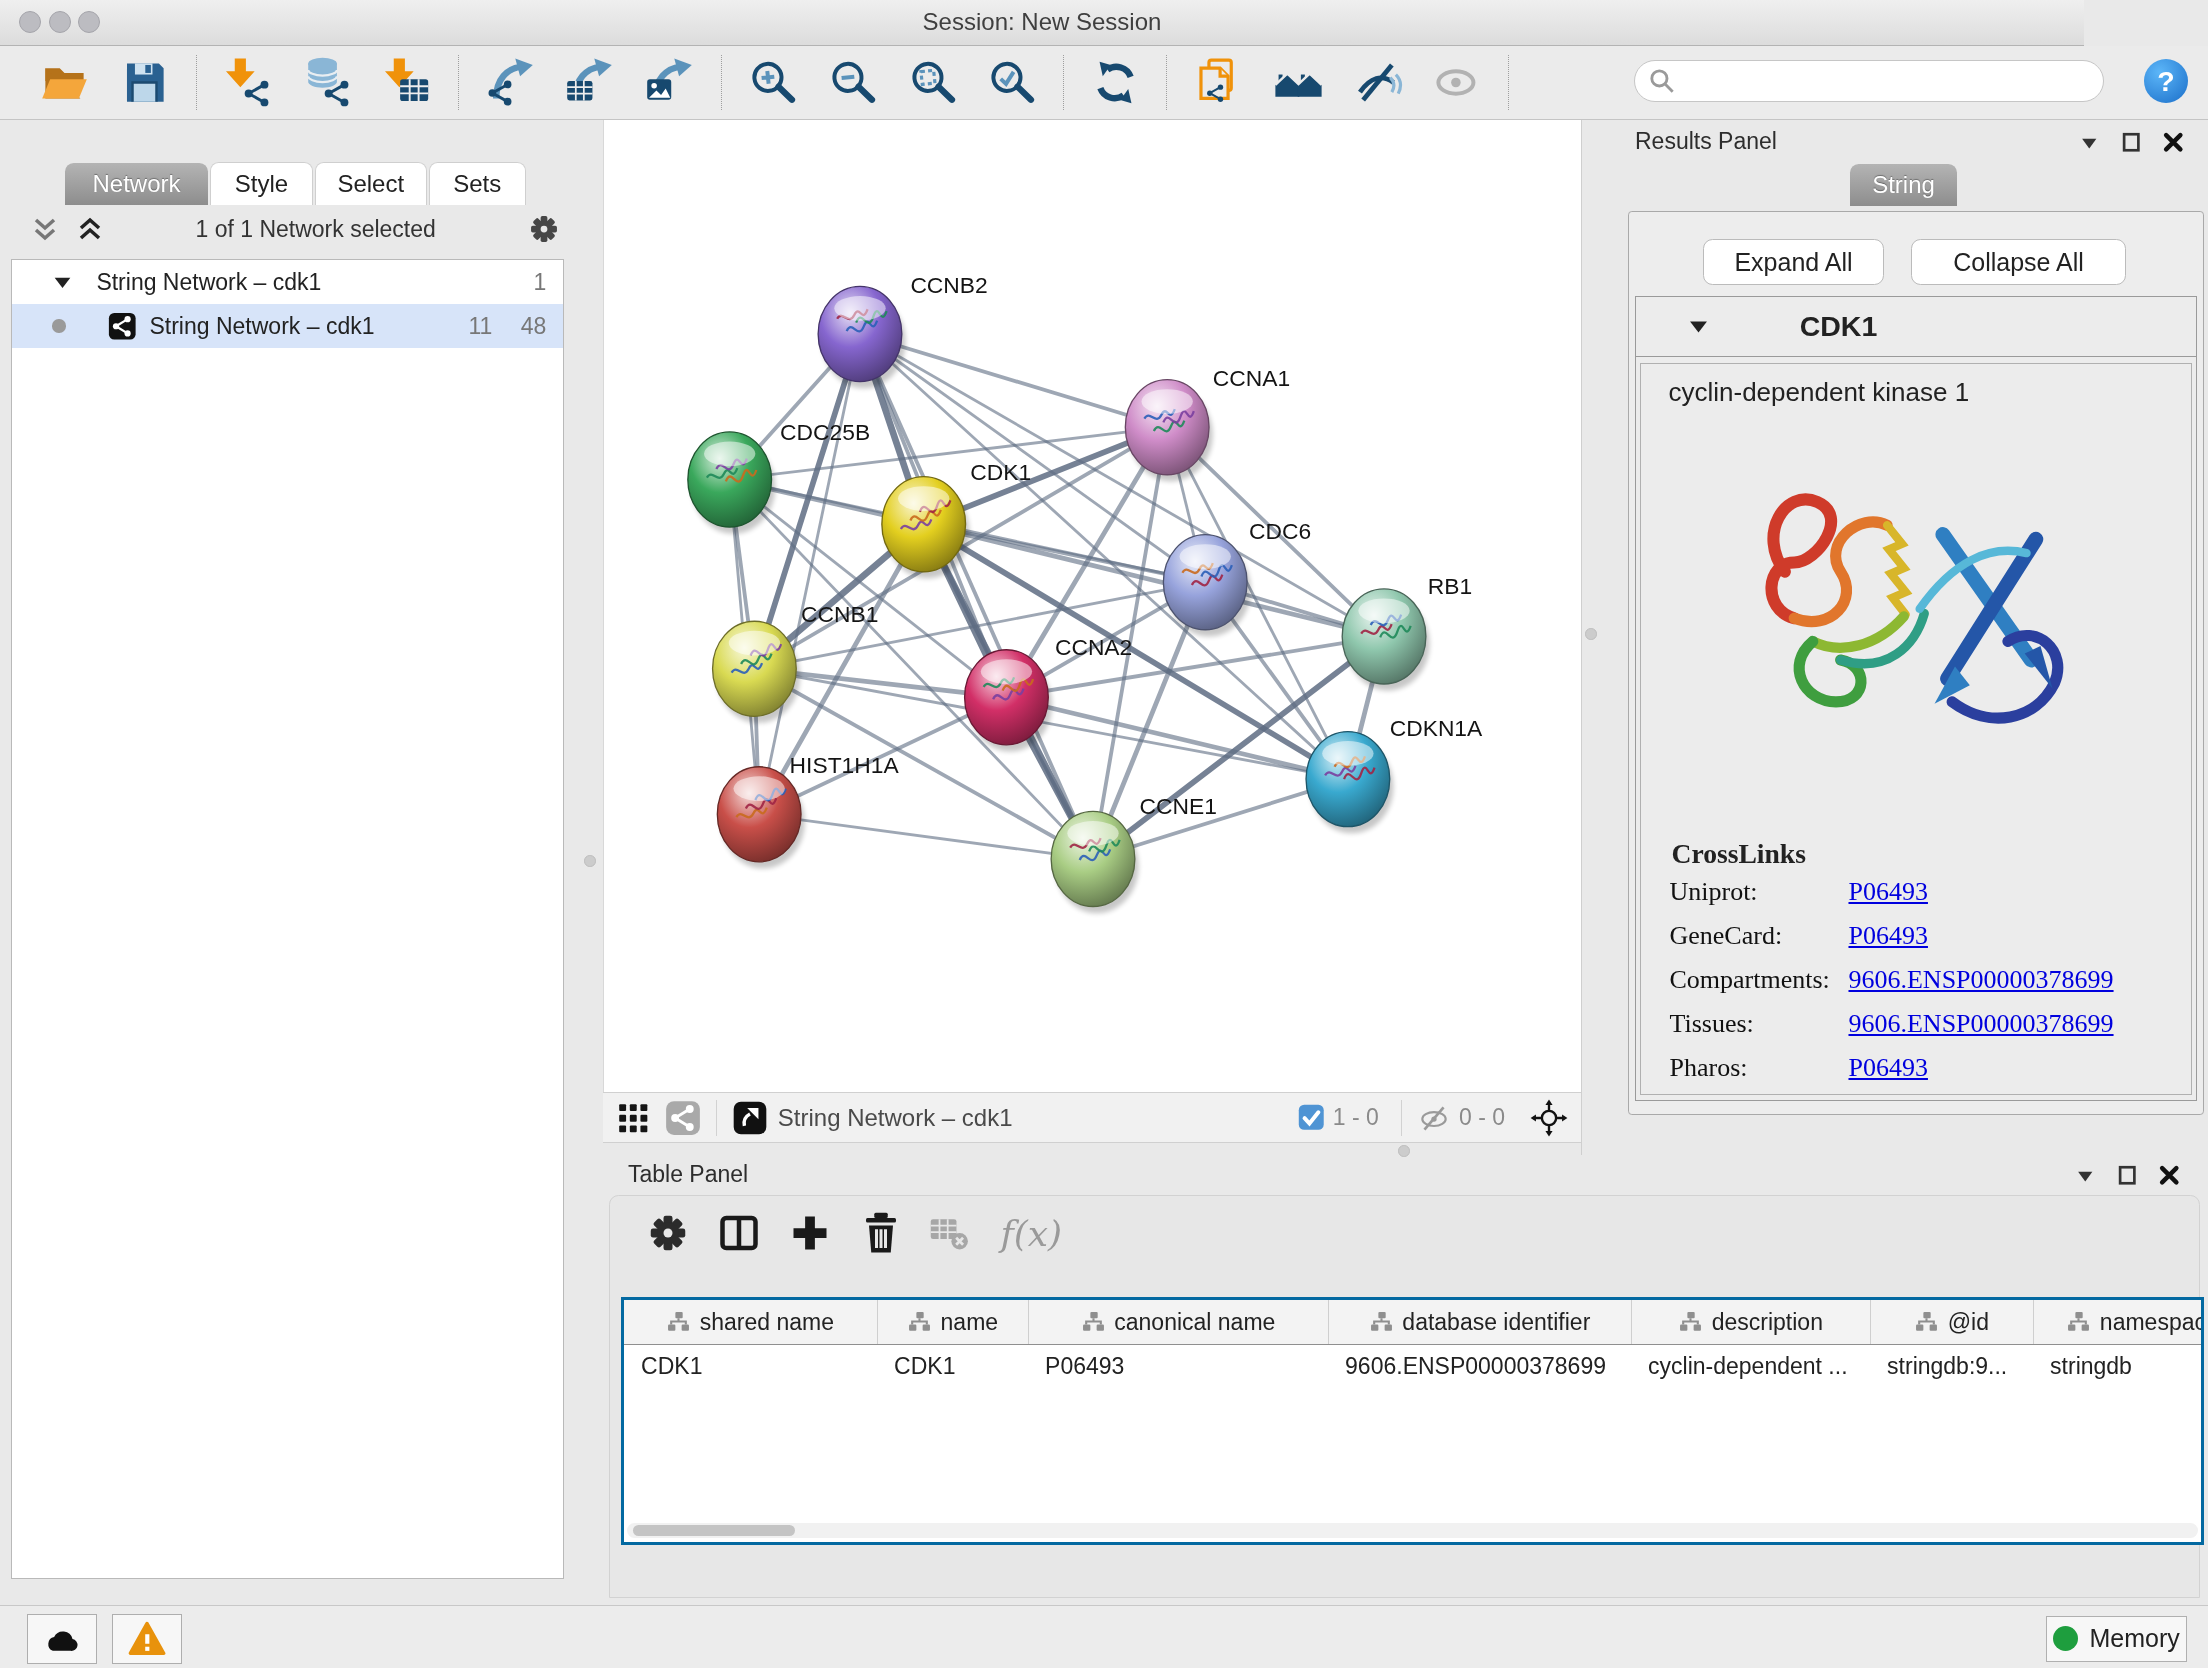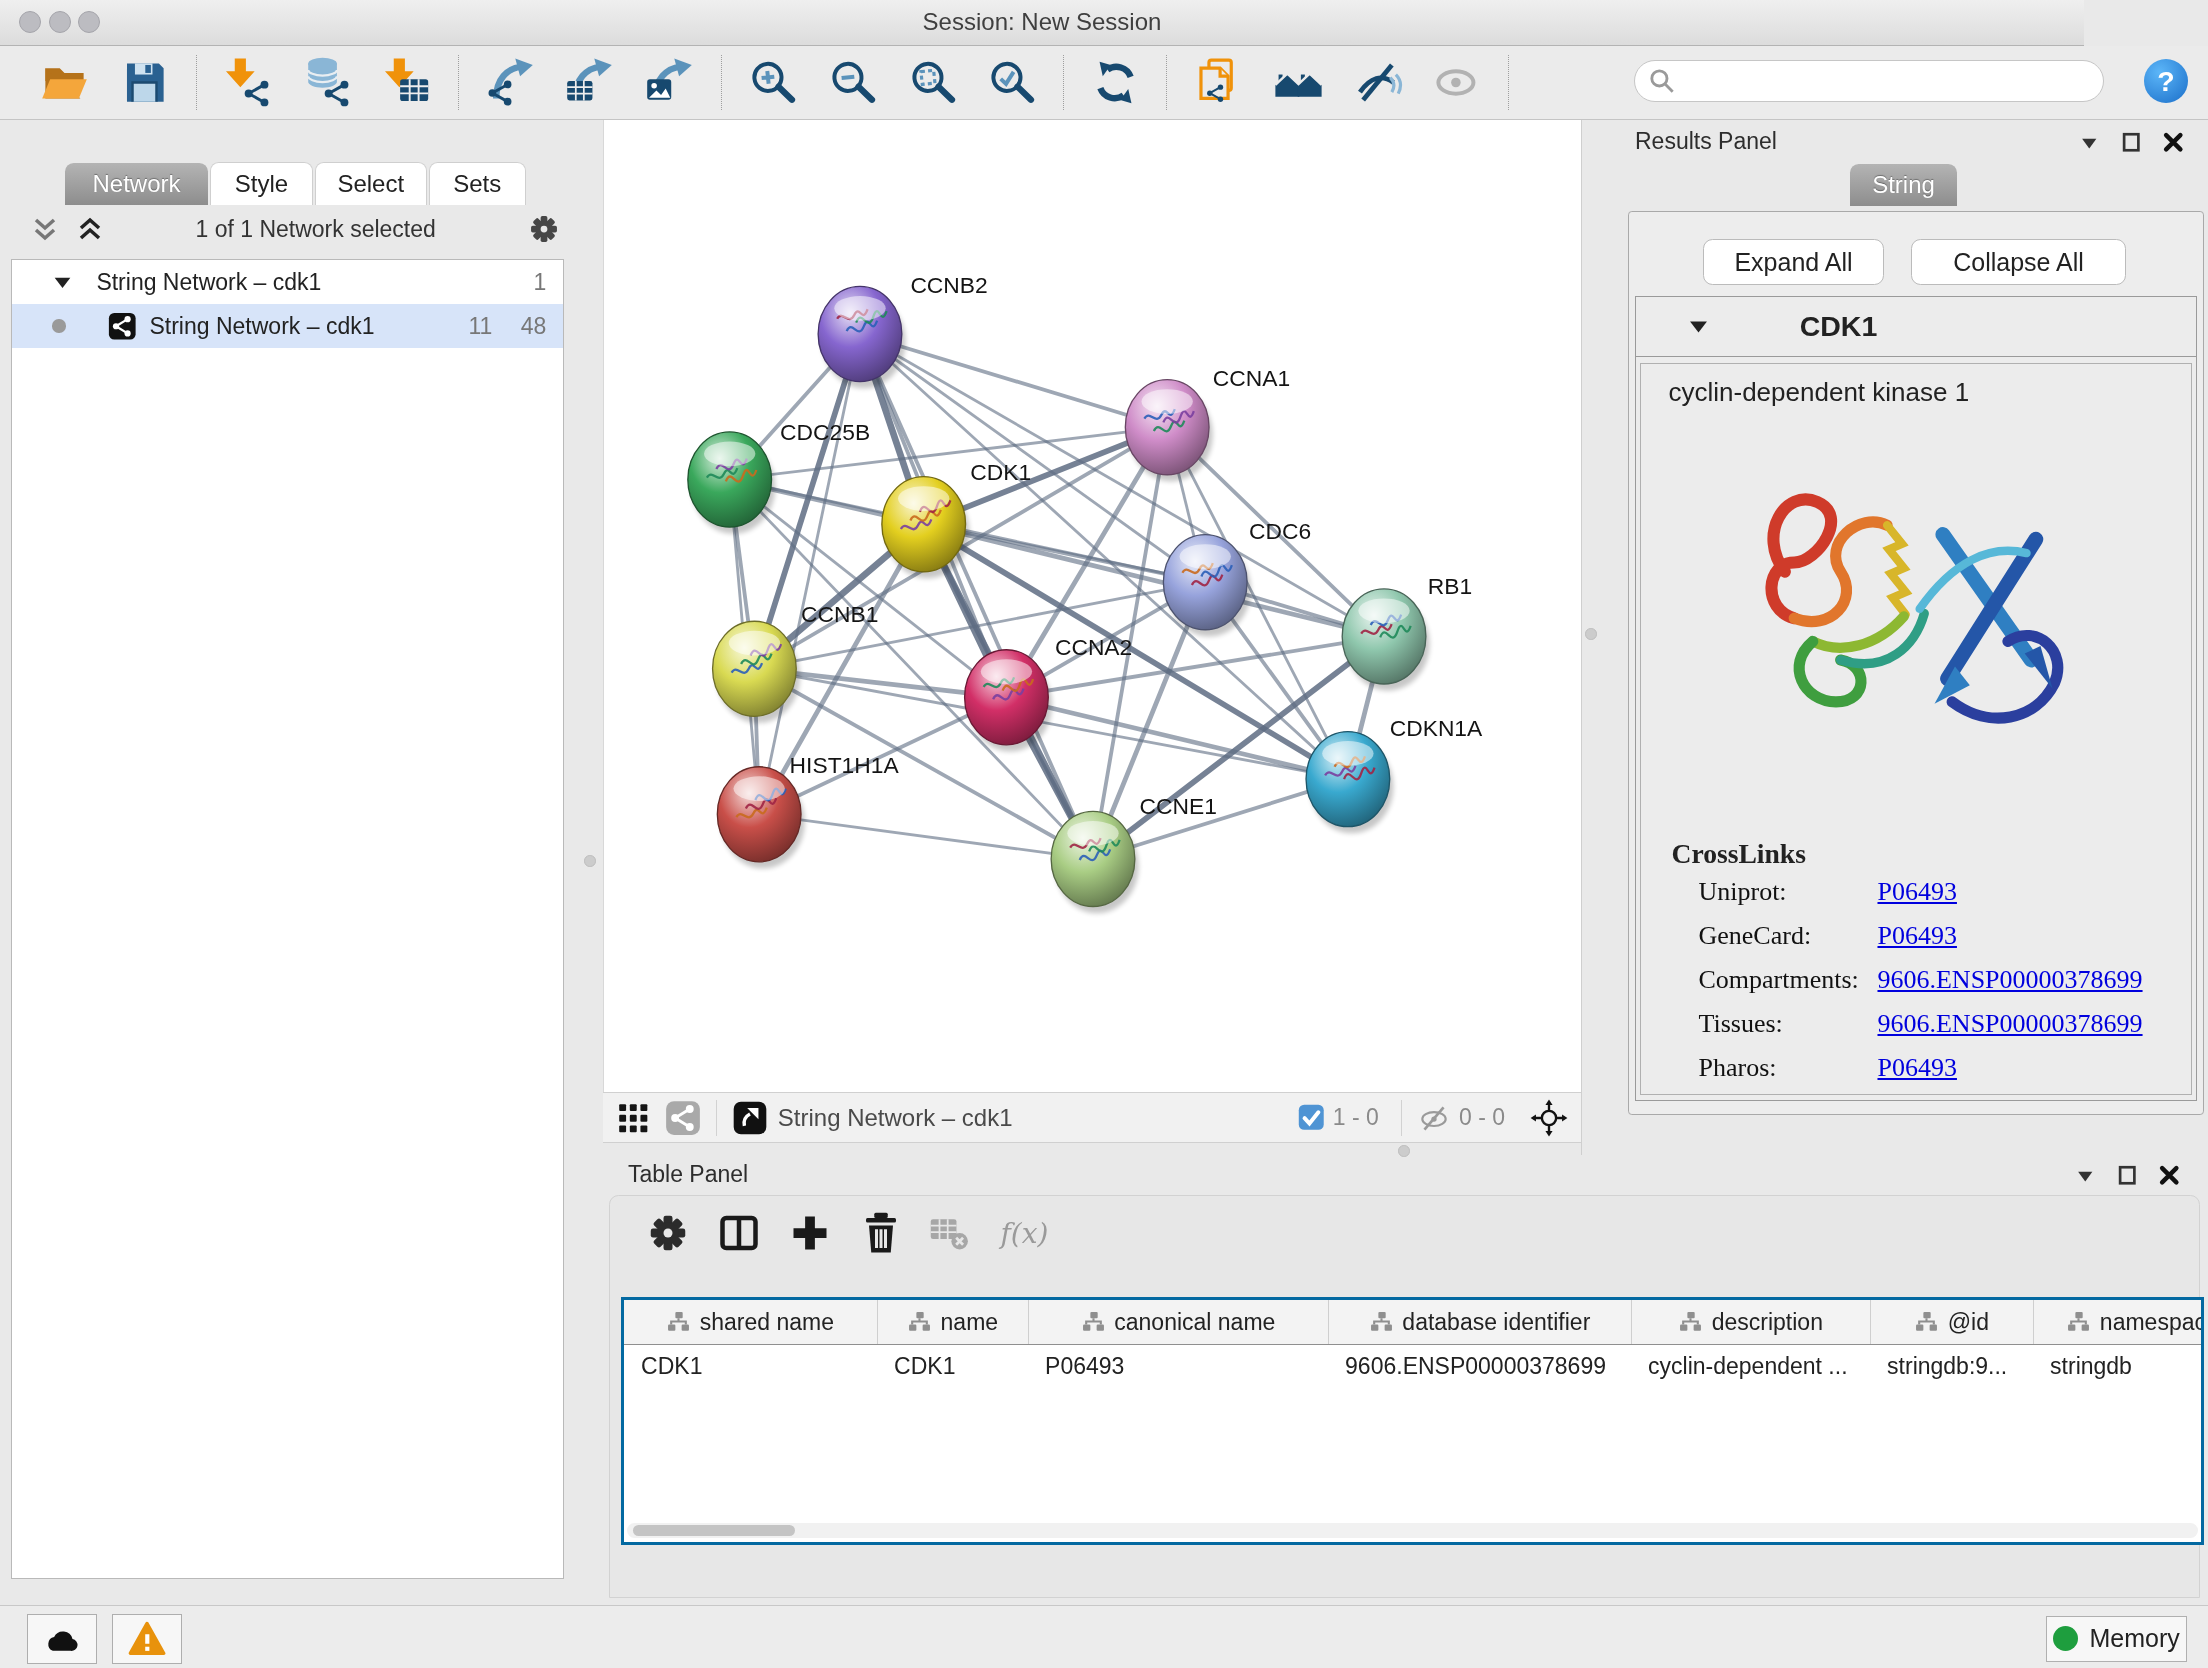--- a/index.html
+++ b/index.html
@@ -56,28 +56,28 @@
   .rp-btn{position:absolute;top:27px;height:44px;background:#fff;border:1px solid #bbb;border-radius:9.5px;
           display:flex;align-items:center;justify-content:center;font-size:25px;cursor:pointer;}
   #rp-inner{position:absolute;left:5.7px;top:84px;right:5.7px;bottom:13.3px;border:1.9px solid #9a9a9a;background:#ececec;}
   #rp-inner-head{height:59px;display:flex;align-items:center;border-bottom:1.9px solid #9a9a9a;}
   #rp-protein-name{font-size:28.5px;font-weight:bold;margin-left:88px;}
   #rp-content{position:absolute;left:4.8px;top:66px;right:4.8px;bottom:4.8px;border:1px solid #b0b0b0;background:#ececec;overflow:hidden;}
   #rp-desc{font-size:26px;padding:13.3px 0 0 27px;}
   #crosslinks{font-family:"Liberation Serif","DejaVu Serif",serif;margin-top:5.7px;}
   #crosslinks-title{font-size:27.6px;font-weight:bold;margin-left:30px;}
   .cl-row{display:flex;font-size:26px;height:44px;align-items:center;}
-  .cl-label{margin-left:57px;width:179px;color:#111;}
+  .cl-label{margin-left:28px;width:179px;color:#111;}
   .cl-link{color:#0000de;text-decoration:underline;cursor:pointer;}
   
   #table-panel{left:603px;top:1155px;width:1605px;height:451px;}
   #tp-header{left:25px;top:5.7px;right:25px;position:absolute;display:flex;justify-content:space-between;align-items:center;}
   #tp-inner{position:absolute;left:5.7px;top:40px;right:7.6px;bottom:7.6px;background:#e7e7e7;border:1px solid #d2d2d2;border-radius:9.5px 9.5px 0 0;}
   #tp-tools{position:absolute;left:34px;top:13.3px;display:flex;align-items:center;gap:23px;}
-  .fx{font-family:"DejaVu Serif",serif;font-style:italic;font-size:28px;color:#9a9a9a;margin-left:5.7px;}
+  .fx{font-family:"DejaVu Serif",serif;font-style:italic;font-size:36px;color:#9a9a9a;margin-left:5.7px;}
   #tp-table{position:absolute;left:11.4px;top:101px;width:1577px;height:242px;background:#fff;border:3px solid #0369a1;overflow:hidden;}
   #tp-cols{display:flex;height:44px;background:#f3f3f3;border-bottom:1.9px solid #8f8f8f;}
   .th{display:flex;align-items:center;justify-content:center;gap:9.5px;border-left:1px solid #cfcfcf;
       font-size:23px;color:#222;box-sizing:border-box;flex:none;cursor:pointer;}
   .th:first-child{border-left:none;}
   #tp-row{display:flex;height:42px;align-items:center;}
   .td{font-size:23px;padding-left:17px;box-sizing:border-box;flex:none;white-space:nowrap;overflow:hidden;}
   #tp-hscroll{position:absolute;left:2.9px;right:2.9px;bottom:3.8px;height:15px;background:#f1f1f1;border-radius:7.6px;}
   #tp-thumb{position:absolute;left:5.7px;top:1.9px;width:162px;height:11.4px;border-radius:5.7px;background:#c4c4c4;}
   #tp-tabs{position:absolute;left:516px;bottom:11.4px;display:flex;gap:1.9px;}

